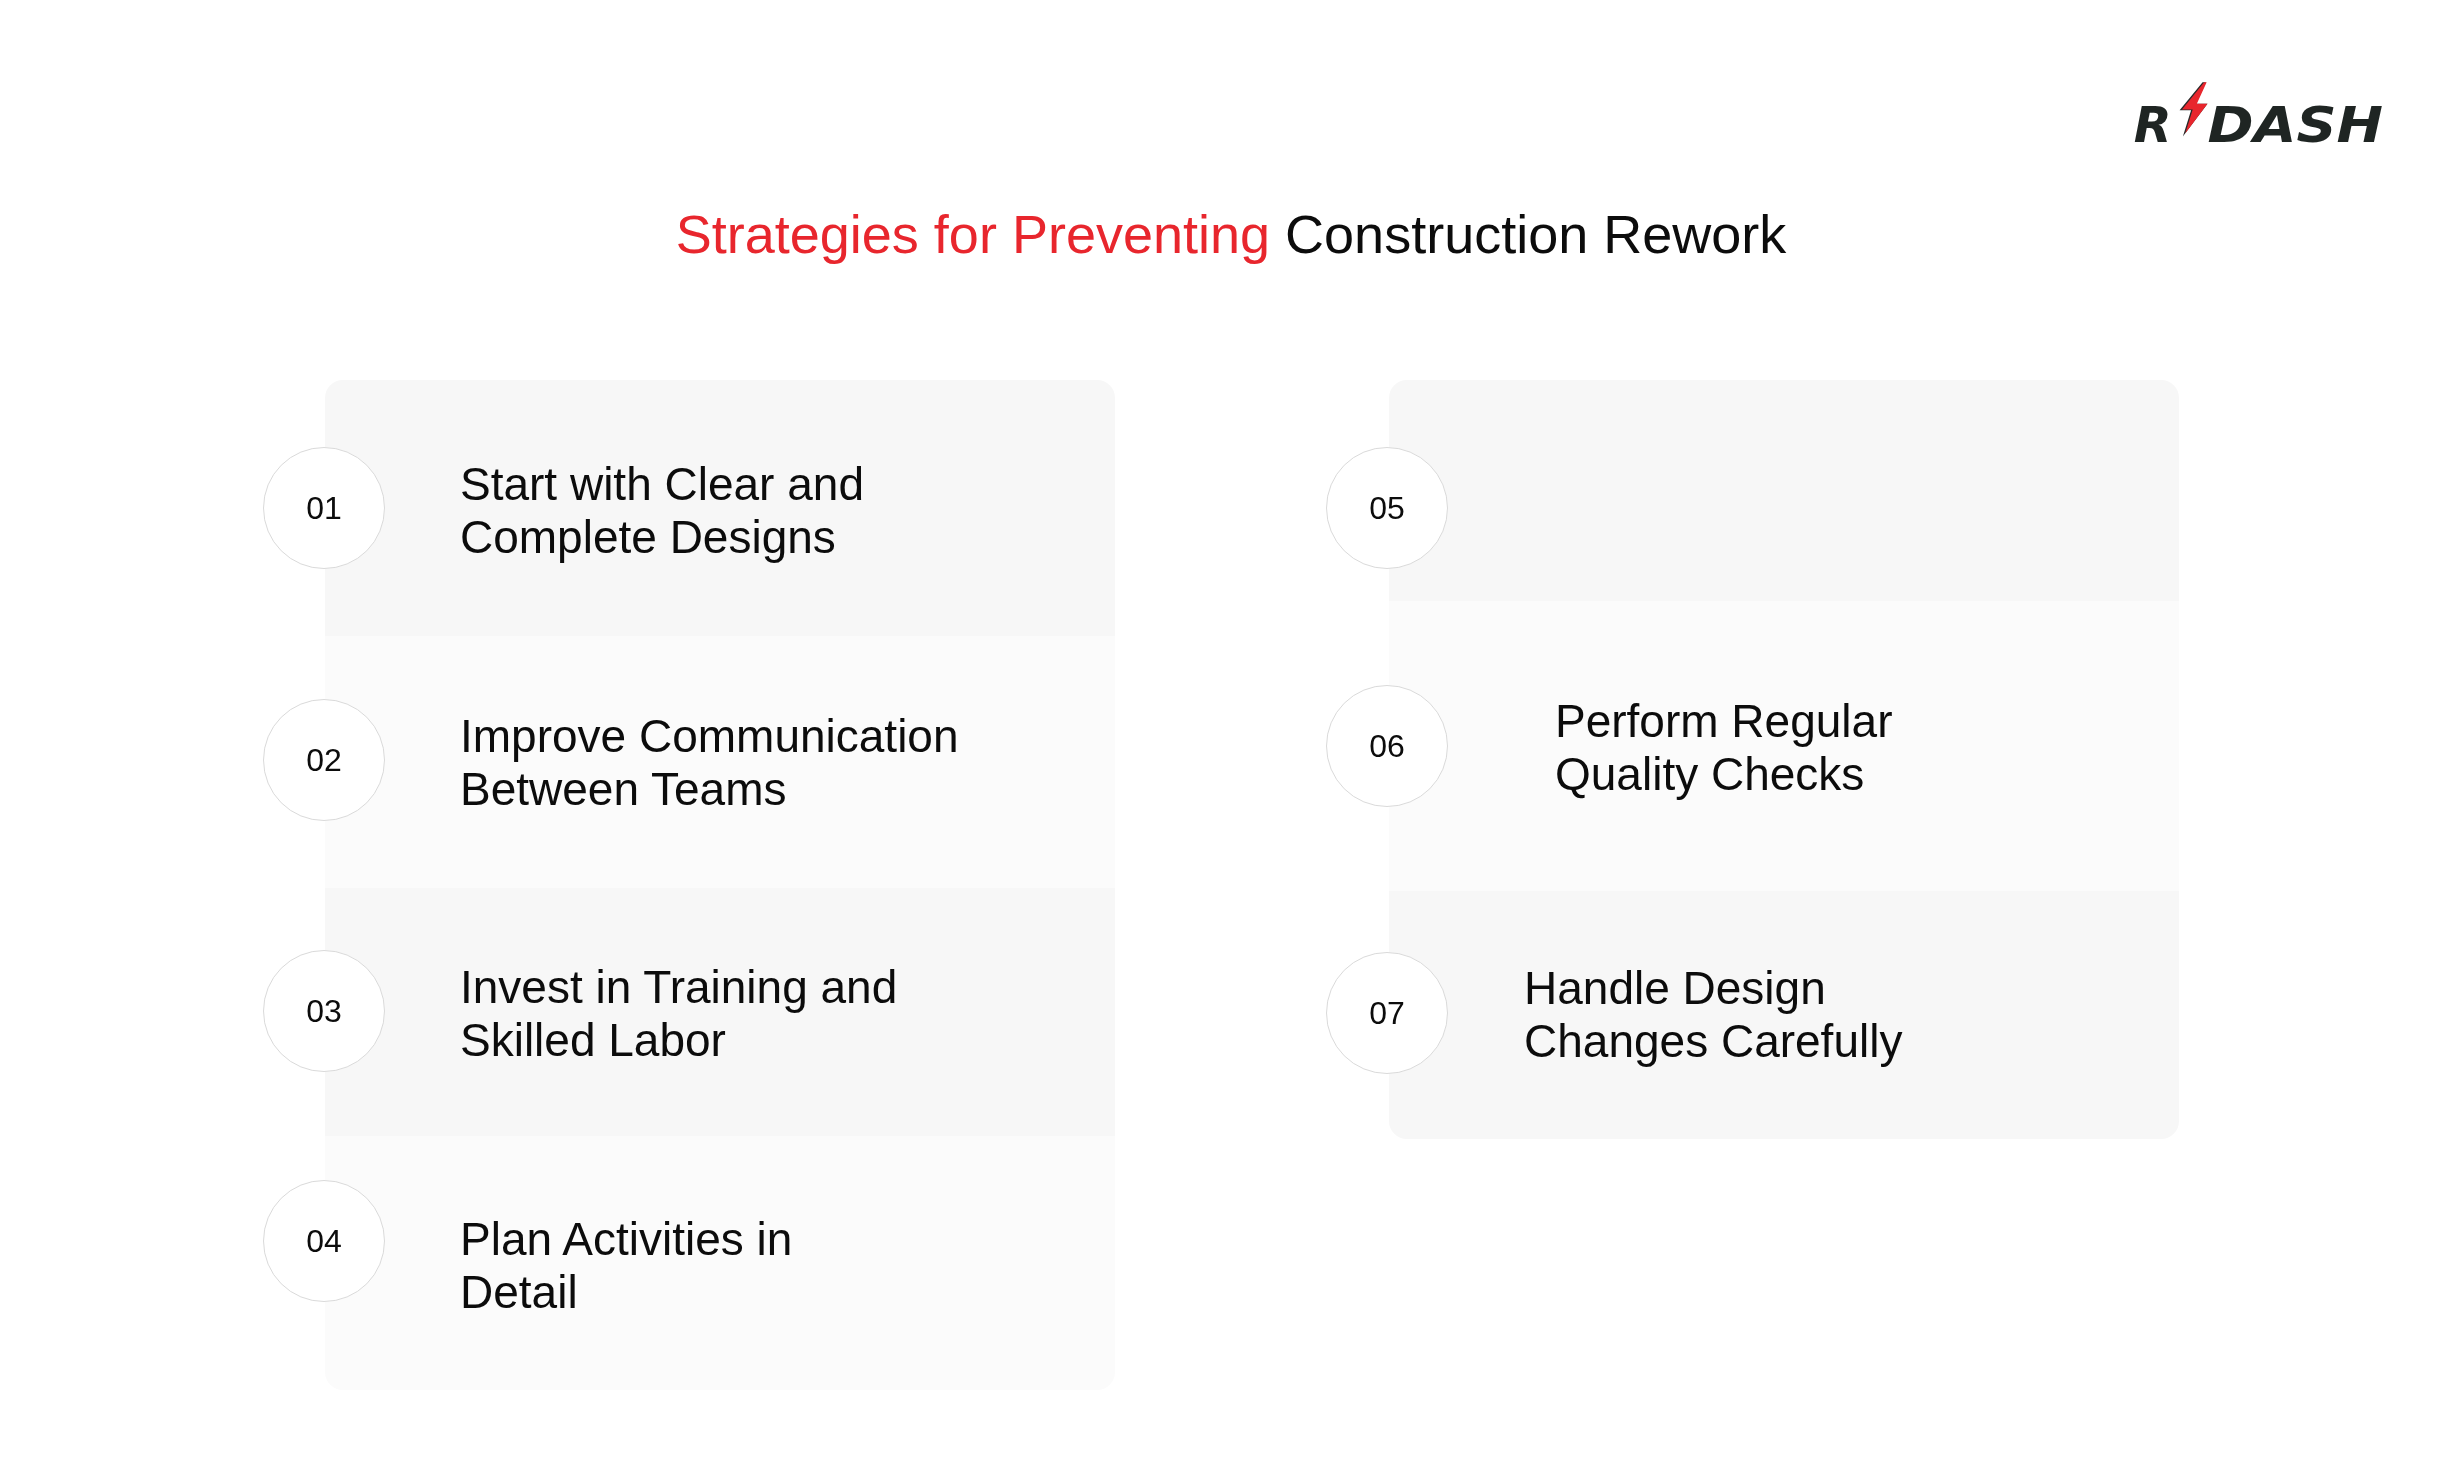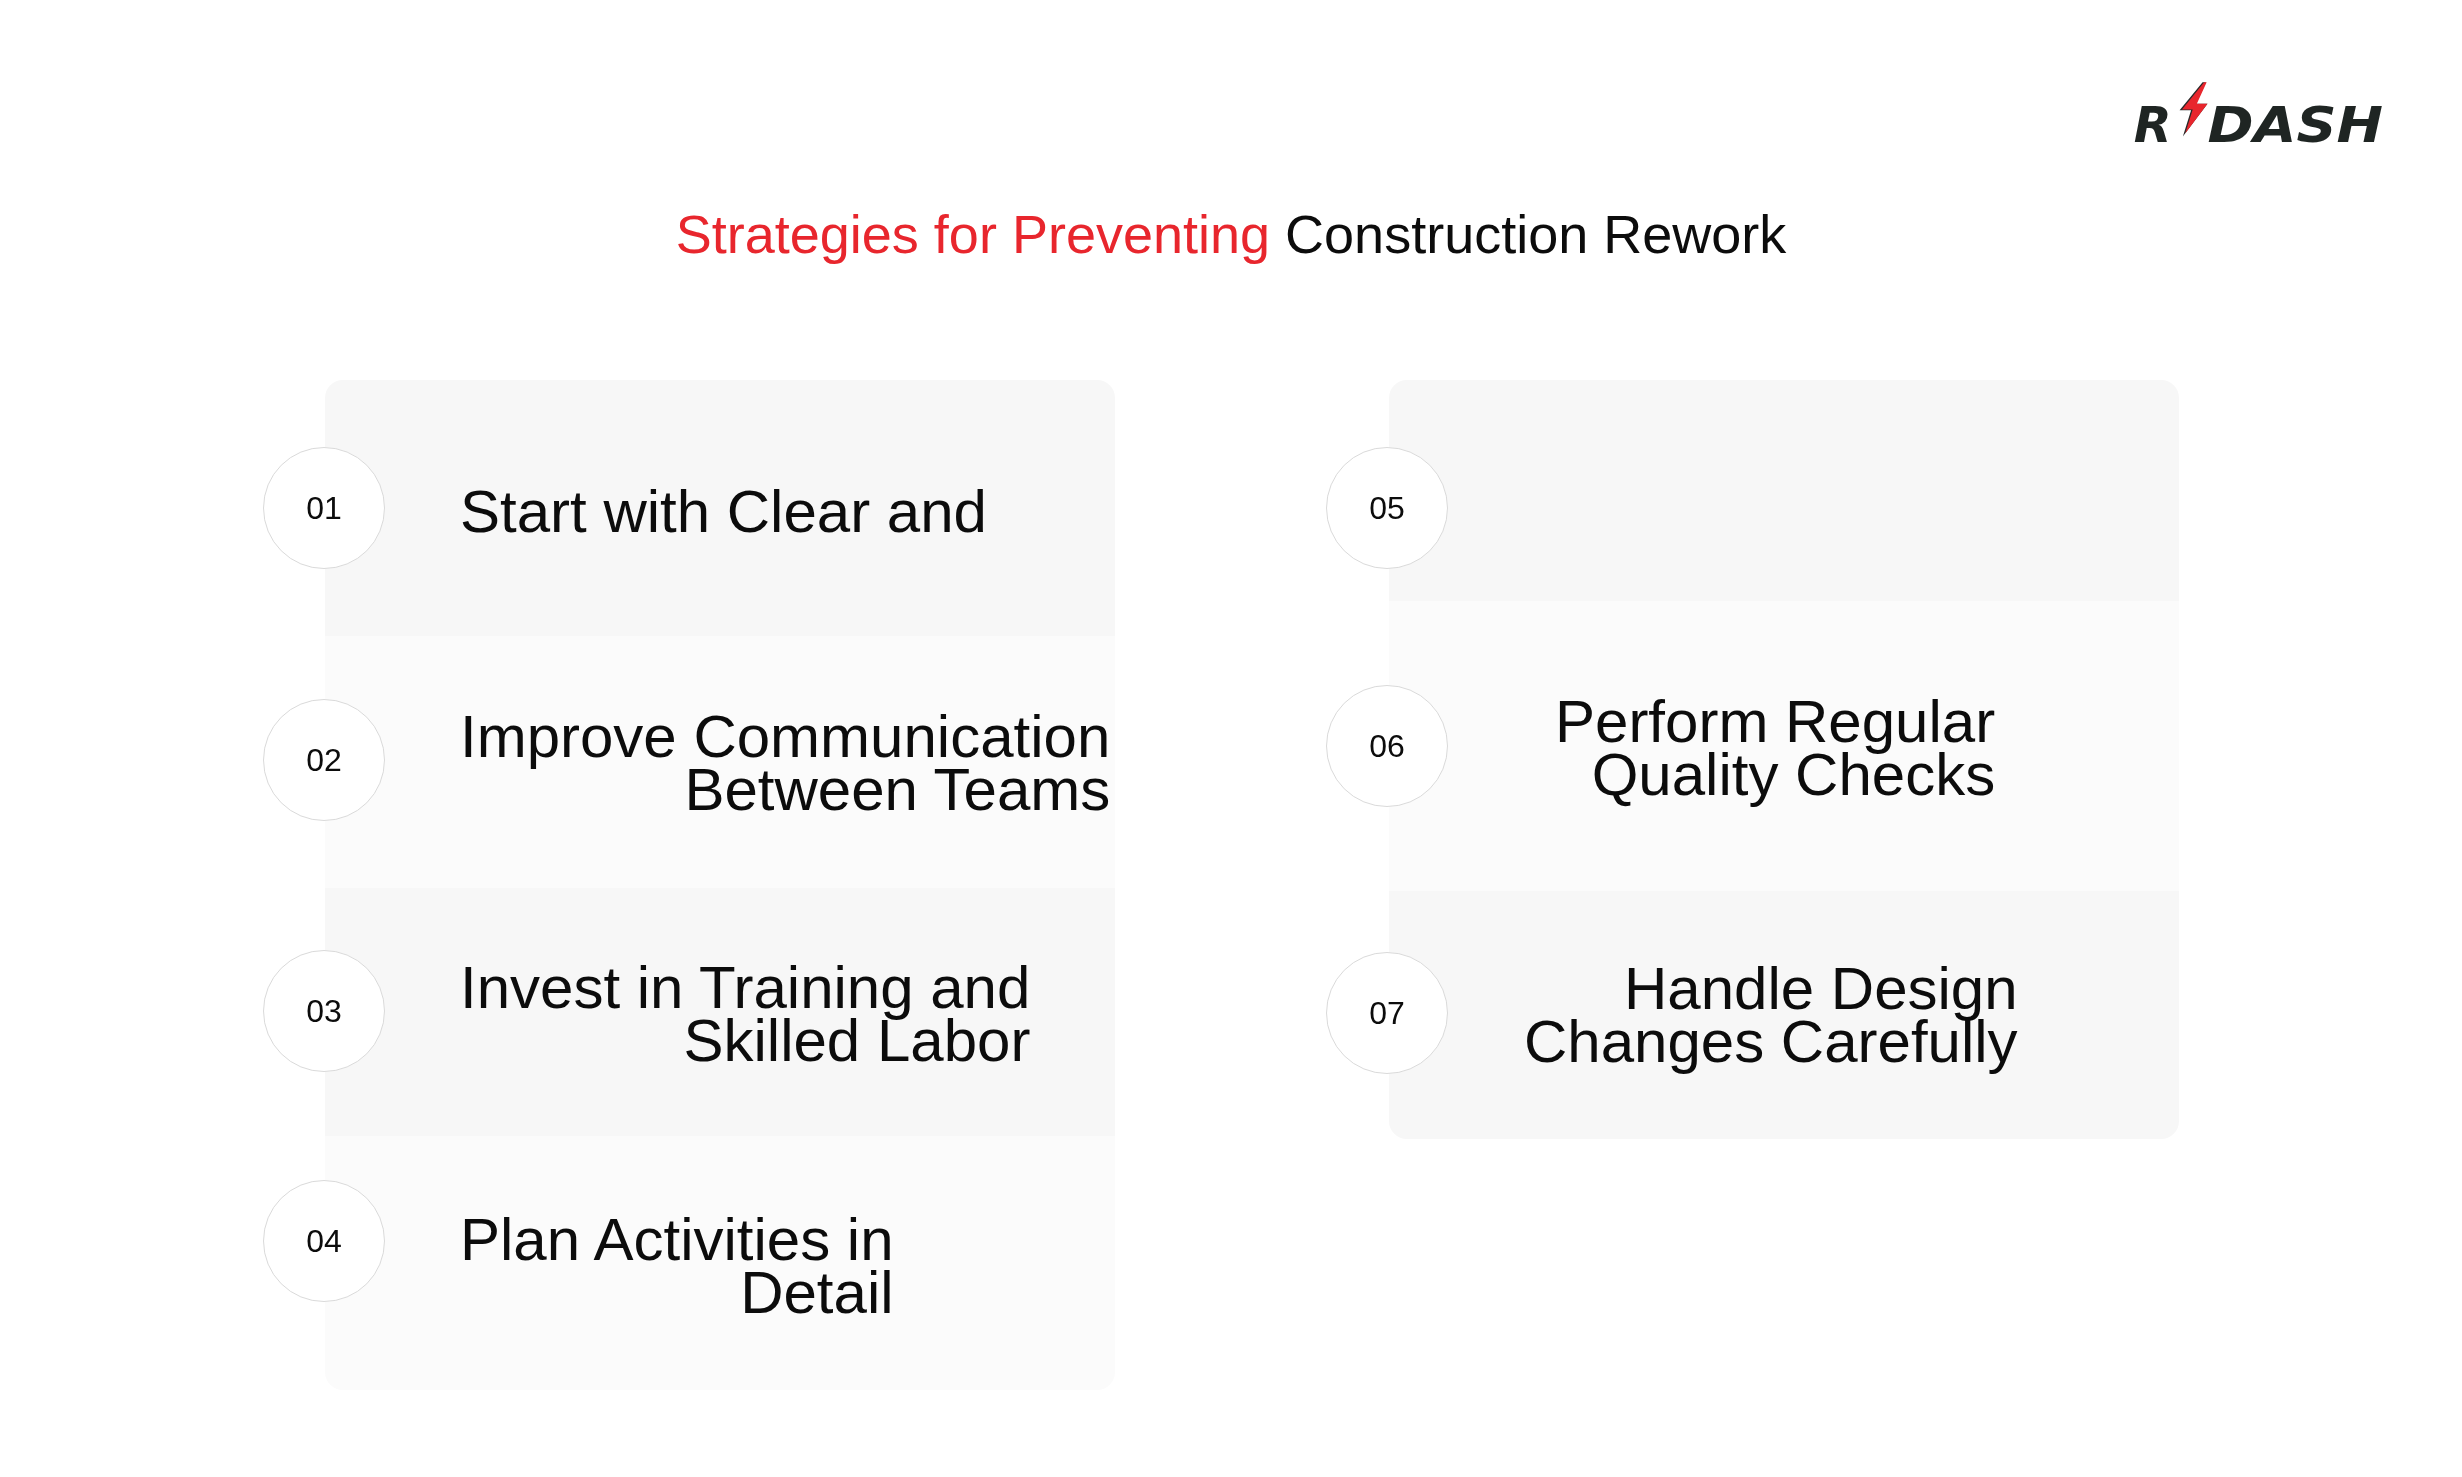--- a/index.html
+++ b/index.html
@@ -64,26 +64,25 @@
       display: flex;
       align-items: center;
       justify-content: center;
       font-size: 32px;
       font-weight: 500;
       color: #0c0c0c;
       box-sizing: content-box;
     }
     .item-text {
       position: absolute;
-      font-size: 60px;
+      font-size: 46px;
       line-height: 53px;
       color: #0c0c0c;
       white-space: nowrap;
       transform: translateY(-50%);
-      text-align: right;
     }
     .item-text span { display: block; }
   </style>
 </head>
 <body>
 
 <div class="logo">
   <svg width="256" height="69" viewBox="0 0 312 84">
 
     <text x="2" y="77" font-family="'DejaVu Sans', sans-serif" font-weight="bold" font-style="italic" font-size="60" fill="#1f2523">R</text>
@@ -118,20 +117,21 @@
 <div class="badge" style="left:263px;top:447px;">01</div>
 <div class="badge" style="left:263px;top:699px;">02</div>
 <div class="badge" style="left:263px;top:950px;">03</div>
 <div class="badge" style="left:263px;top:1180px;text-align:center;">04</div>
 <div class="badge" style="left:1326px;top:447px;">05</div>
 <div class="badge" style="left:1326px;top:685px;">06</div>
 <div class="badge" style="left:1326px;top:952px;">07</div>
 
 <div class="item-text" style="left:460px;top:511px;">
   <span>Start with Clear and</span>
+  <span>Complete Designs</span>
 </div>
 <div class="item-text" style="left:460px;top:763px;">
   <span>Improve Communication</span>
   <span>Between Teams</span>
 </div>
 <div class="item-text" style="left:460px;top:1014px;">
   <span>Invest in Training and</span>
   <span>Skilled Labor</span>
 </div>
 <div class="item-text" style="left:460px;top:1266px;">

